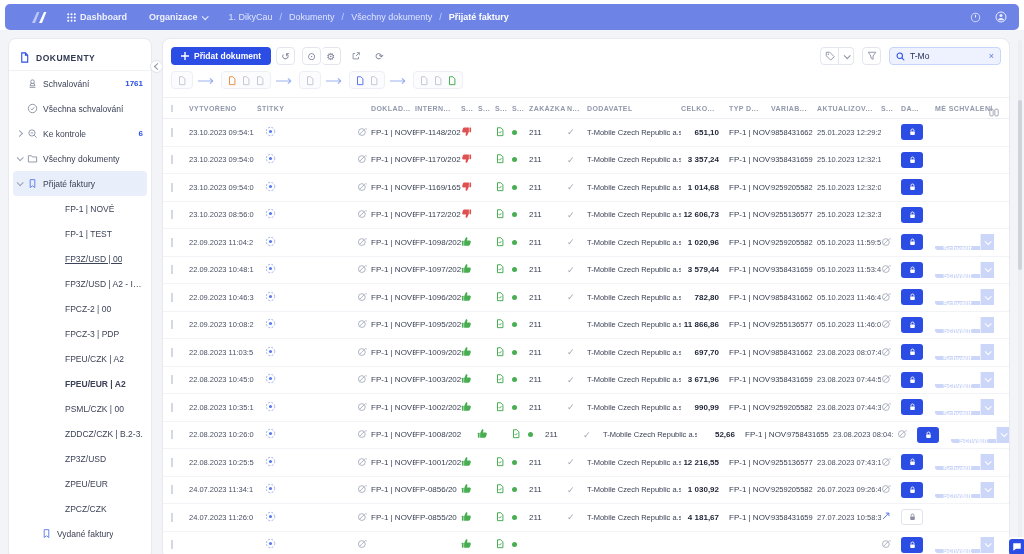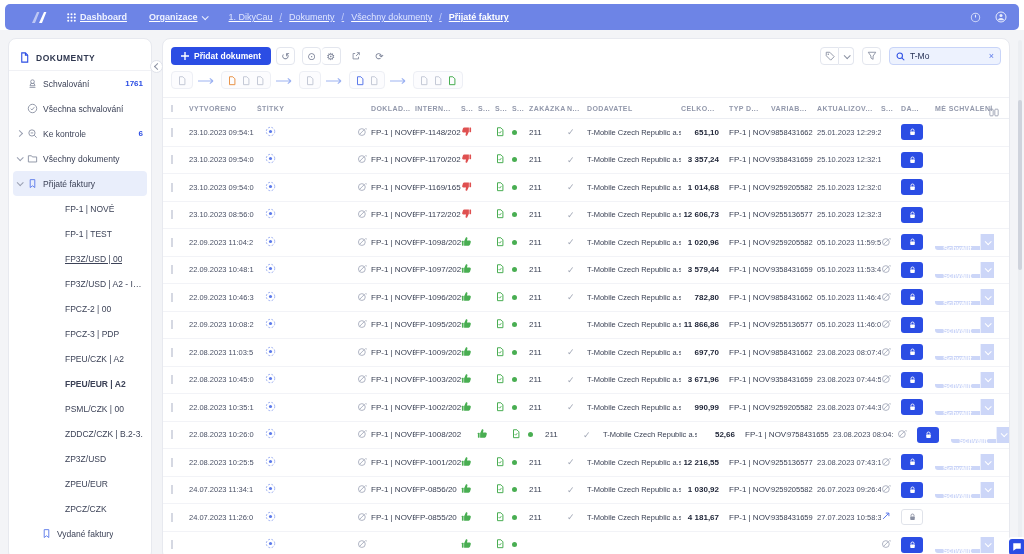--- a/index.html
+++ b/index.html
@@ -3,21 +3,21 @@
 <meta charset="utf-8">
 <style>
   * { margin:0; padding:0; box-sizing:border-box; }
   html,body { width:1024px; height:554px; overflow:hidden; background:#fff;
     font-family:"Liberation Sans","DejaVu Sans",sans-serif; }
   .backdrop { position:absolute; left:0; top:30px; width:1024px; height:524px; background:#f3f4f7; }
 
   
   .topbar { position:absolute; left:5px; top:4px; width:1014px; height:26px;
     background:#6d84e6; border-radius:5px; display:flex; align-items:center; color:#fff;
-    font-size:9px; padding:0 12px; z-index:5;text-decoration:underline; }
+    font-size:9px; padding:0 12px; z-index:5; }
   .tb-logo { display:flex; align-items:center; margin:0 20px 0 14px; }
   .tb-item { display:flex; align-items:center; gap:4px; margin-right:22px; cursor:pointer; color:#eef1ff; }
   .tb-item b { font-weight:bold; }
   .crumbs { display:flex; align-items:flex-start; gap:7px; color:#dfe5ff; }
   .crumbs .sep { opacity:.75; }
   .crumbs .crumb { cursor:pointer; }
   .crumbs .crumb.last { color:#fff; font-weight:bold; }
   .tb-right { margin-left:auto; display:flex; gap:14px; align-items:center; opacity:.85; }
   .chev { width:5px; height:5px; border-right:1.2px solid currentColor; border-bottom:1.2px solid currentColor; display:inline-block; }
   .chev.down { transform:rotate(45deg) translateY(-1px); }

